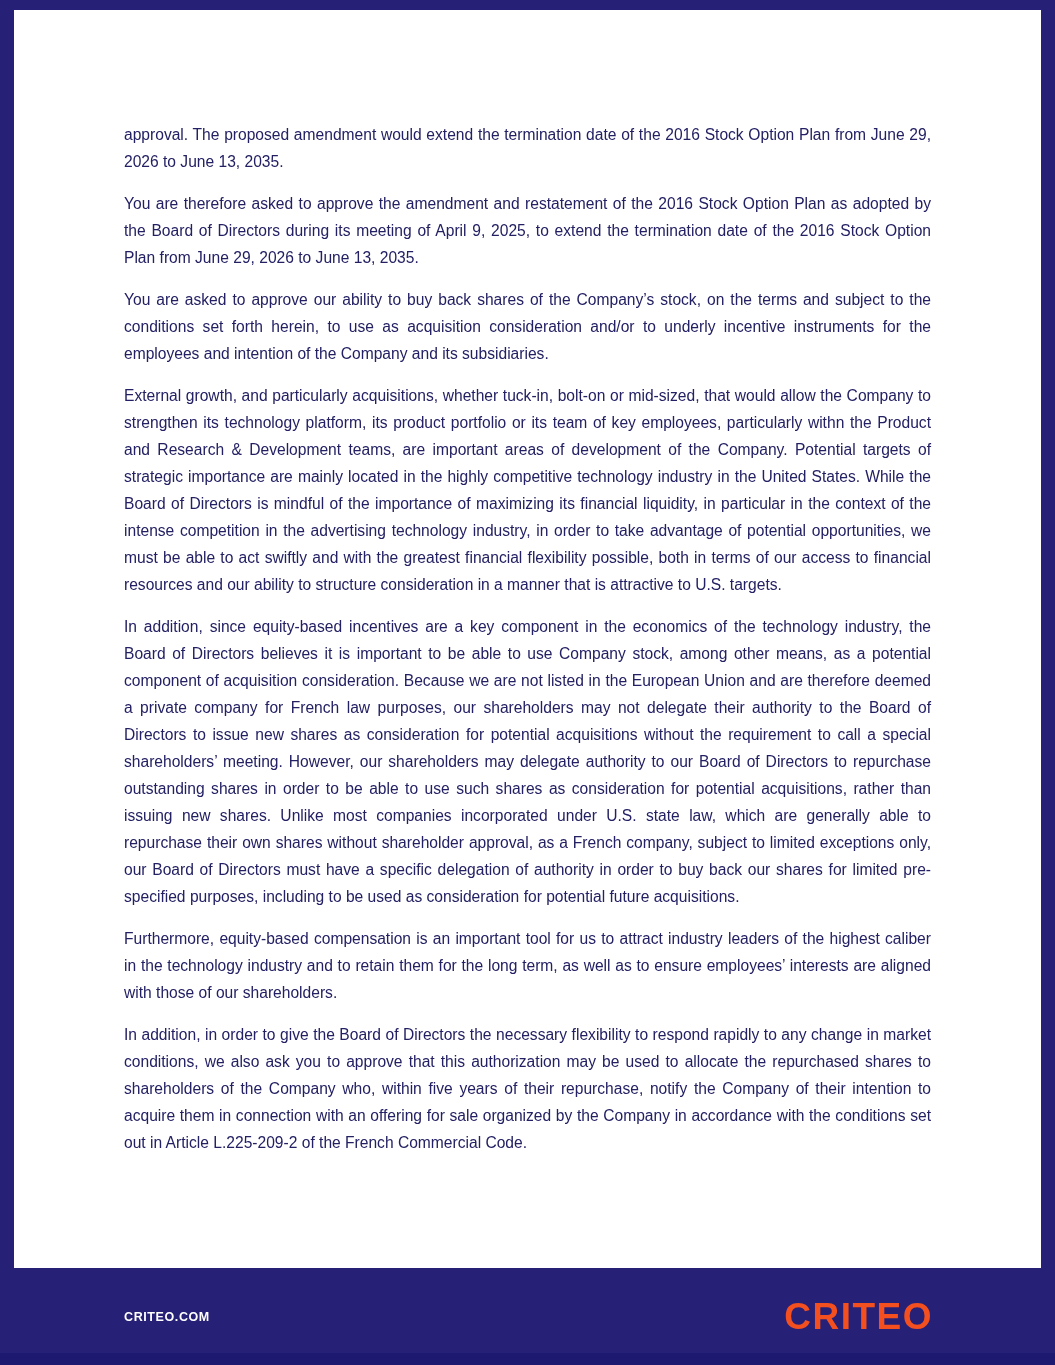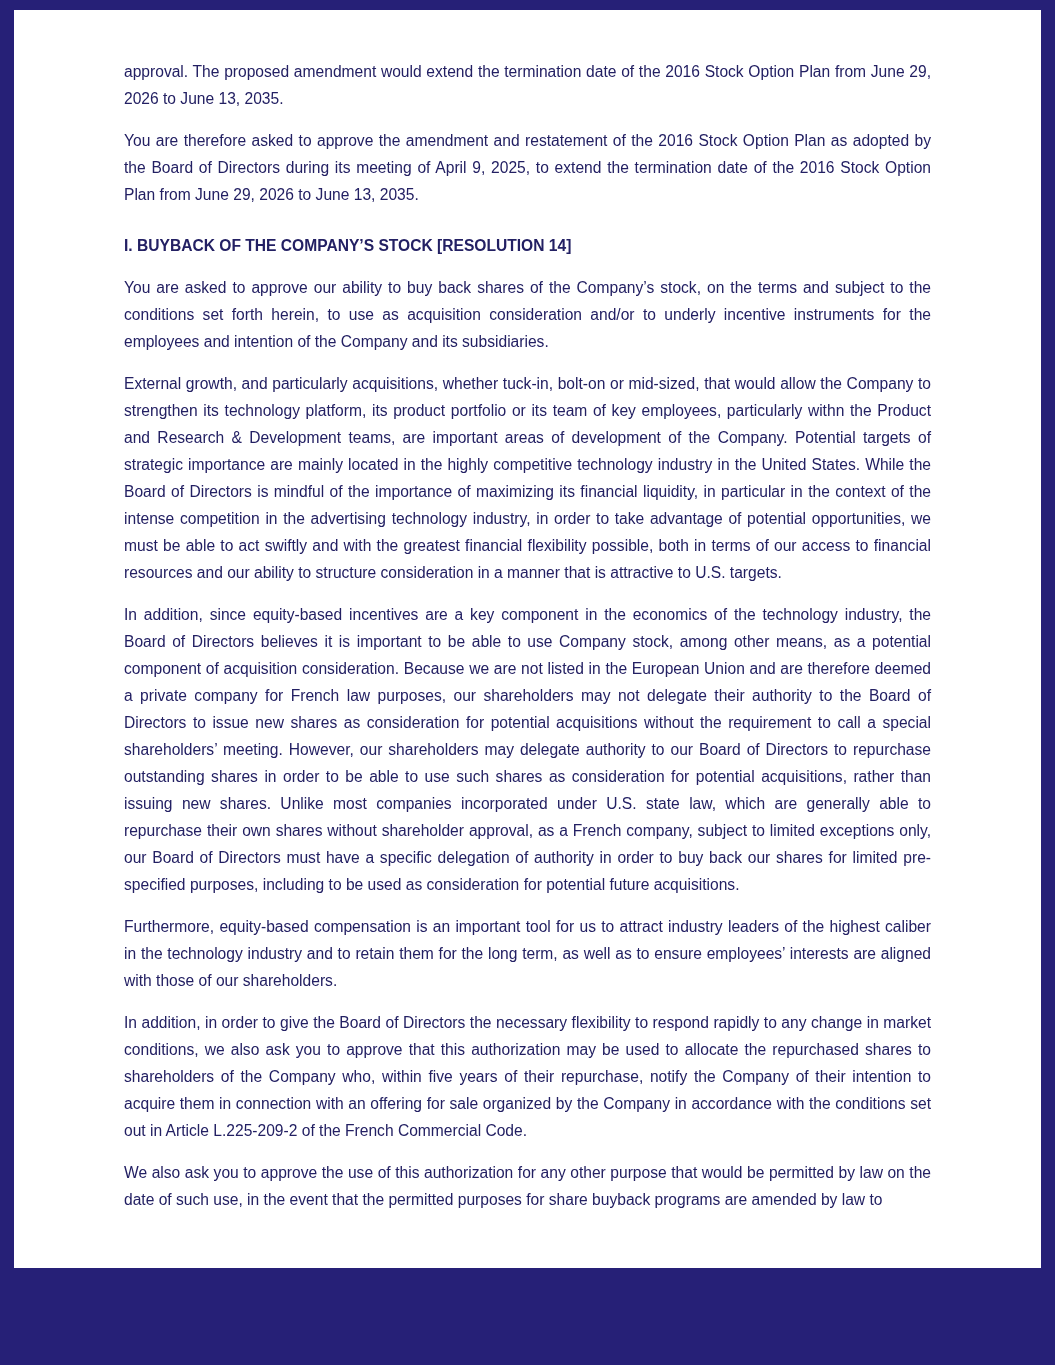--- a/index.html
+++ b/index.html
@@ -16,21 +16,21 @@
     overflow: hidden;
     font-family: "Liberation Sans", sans-serif;
   }
   .content {
     position: absolute;
     top: 10px;
     left: 14px;
     right: 14px;
     bottom: 97px;
     background: #ffffff;
-    padding: 48px 110px 0 110px;
+    padding: 111px 110px 0 110px;
     box-sizing: border-box;
     overflow: hidden;
   }
   .para {
     margin: 0 0 15px 0;
     color: #232063;
     font-size: 15.6px;
     line-height: 27px;
     text-align: justify;
   }
@@ -79,21 +79,23 @@
     transform: scaleY(1.02);
   }
 </style>
 </head>
 <body>
 
 <div class="page">
   <div class="content">
     <p class="para">approval. The proposed amendment would extend the termination date of the 2016 Stock Option Plan from June 29, 2026 to June 13, 2035.</p>
     <p class="para">You are therefore asked to approve the amendment and restatement of the 2016 Stock Option Plan as adopted by the Board of Directors during its meeting of April 9, 2025, to extend the termination date of the 2016 Stock Option Plan from June 29, 2026 to June 13, 2035.</p>
-    <h2 class="heading">I. BUYBACK OF THE COMPANY’S STOCK [RESOLUTION 14]</h2>
     <p class="para">You are asked to approve our ability to buy back shares of the Company’s stock, on the terms and subject to the conditions set forth herein, to use as acquisition consideration and/or to underly incentive instruments for the employees and intention of the Company and its subsidiaries.</p>
     <p class="para">External growth, and particularly acquisitions, whether tuck-in, bolt-on or mid-sized, that would allow the Company to strengthen its technology platform, its product portfolio or its team of key employees, particularly withn the Product and Research &amp; Development teams, are important areas of development of the Company. Potential targets of strategic importance are mainly located in the highly competitive technology industry in the United States. While the Board of Directors is mindful of the importance of maximizing its financial liquidity, in particular in the context of the intense competition in the advertising technology industry, in order to take advantage of potential opportunities, we must be able to act swiftly and with the greatest financial flexibility possible, both in terms of our access to financial resources and our ability to structure consideration in a manner that is attractive to U.S. targets.</p>
     <p class="para">In addition, since equity-based incentives are a key component in the economics of the technology industry, the Board of Directors believes it is important to be able to use Company stock, among other means, as a potential component of acquisition consideration. Because we are not listed in the European Union and are therefore deemed a private company for French law purposes, our shareholders may not delegate their authority to the Board of Directors to issue new shares as consideration for potential acquisitions without the requirement to call a special shareholders’ meeting. However, our shareholders may delegate authority to our Board of Directors to repurchase outstanding shares in order to be able to use such shares as consideration for potential acquisitions, rather than issuing new shares. Unlike most companies incorporated under U.S. state law, which are generally able to repurchase their own shares without shareholder approval, as a French company, subject to limited exceptions only, our Board of Directors must have a specific delegation of authority in order to buy back our shares for limited pre-specified purposes, including to be used as consideration for potential future acquisitions.</p>
     <p class="para">Furthermore, equity-based compensation is an important tool for us to attract industry leaders of the highest caliber in the technology industry and to retain them for the long term, as well as to ensure employees’ interests are aligned with those of our shareholders.</p>
     <p class="para">In addition, in order to give the Board of Directors the necessary flexibility to respond rapidly to any change in market conditions, we also ask you to approve that this authorization may be used to allocate the repurchased shares to shareholders of the Company who, within five years of their repurchase, notify the Company of their intention to acquire them in connection with an offering for sale organized by the Company in accordance with the conditions set out in Article L.225-209-2 of the French Commercial Code.</p>
-    <p class="para">We also ask you to approve the use of this authorization for any other purpose that would be permitted by law on the date of such use, in the event that the permitted purposes for share buyback programs are amended by law to</p>
+  </div>
+  <div class="footer">
+    <span class="site-label">CRITEO.COM</span>
+    <span class="logo">CRITEO</span>
   </div>
 </div>
 
 </body></html>

